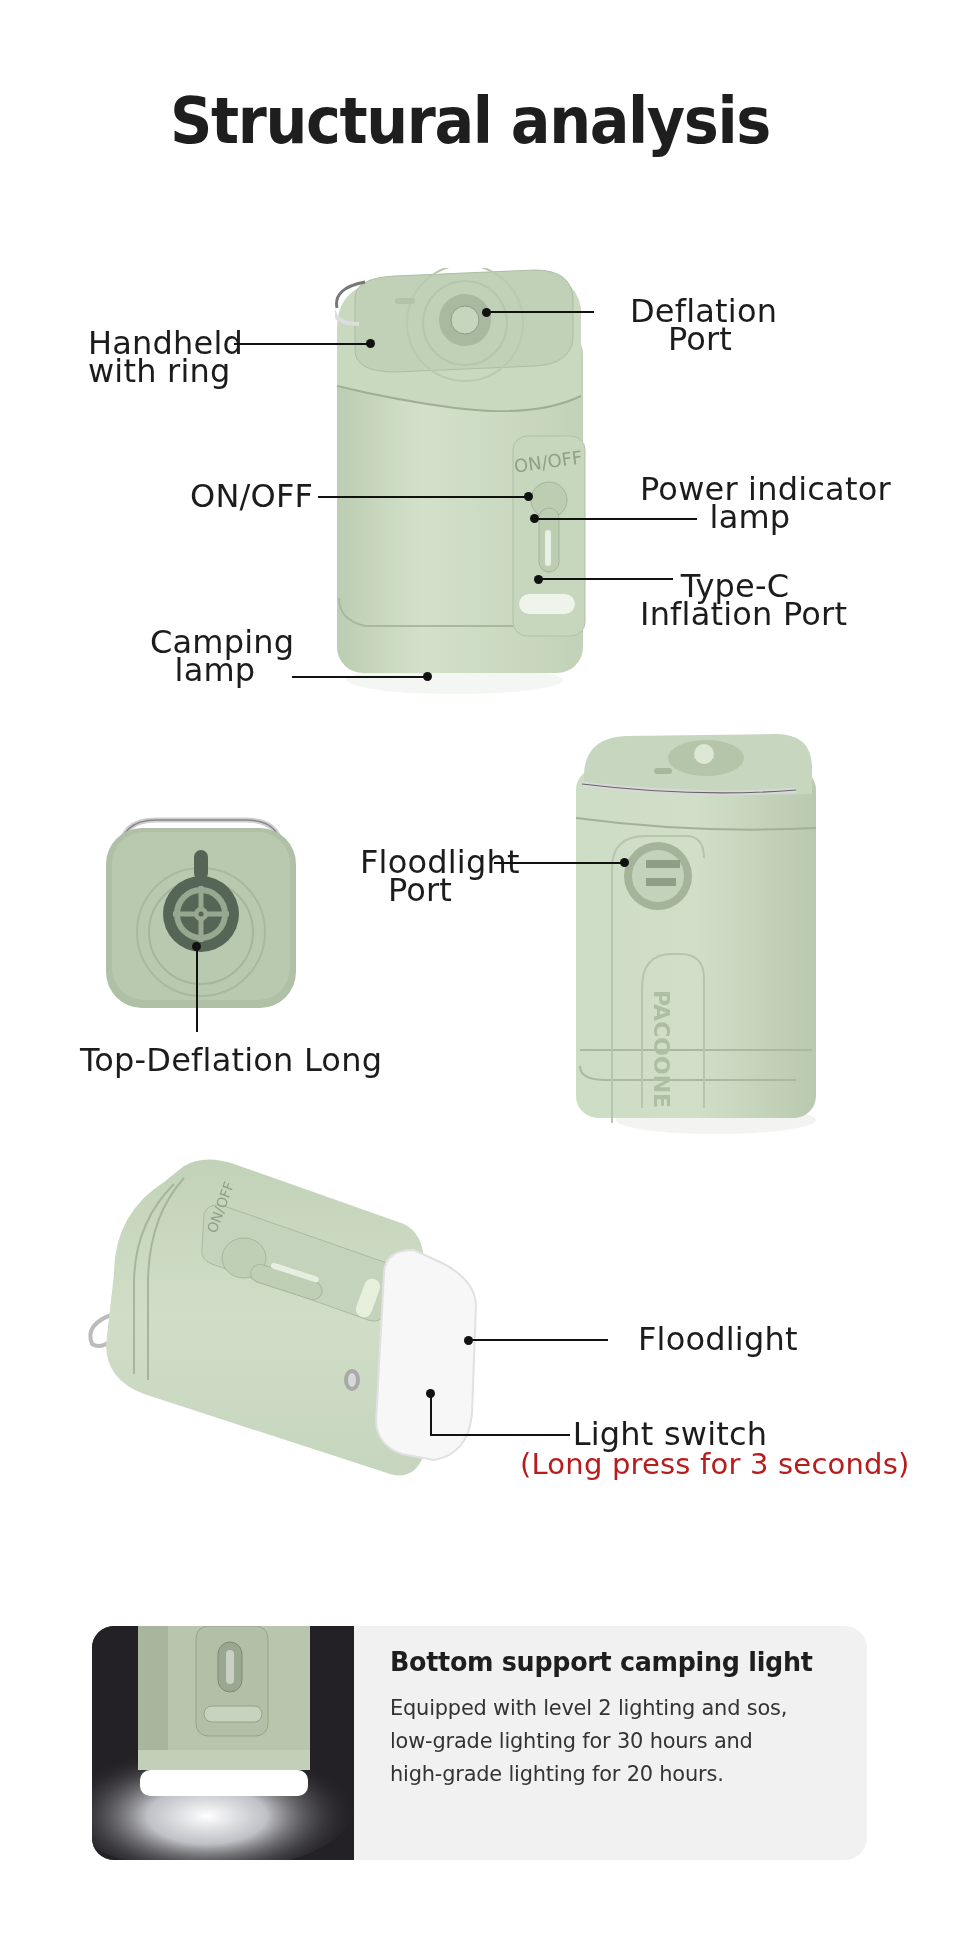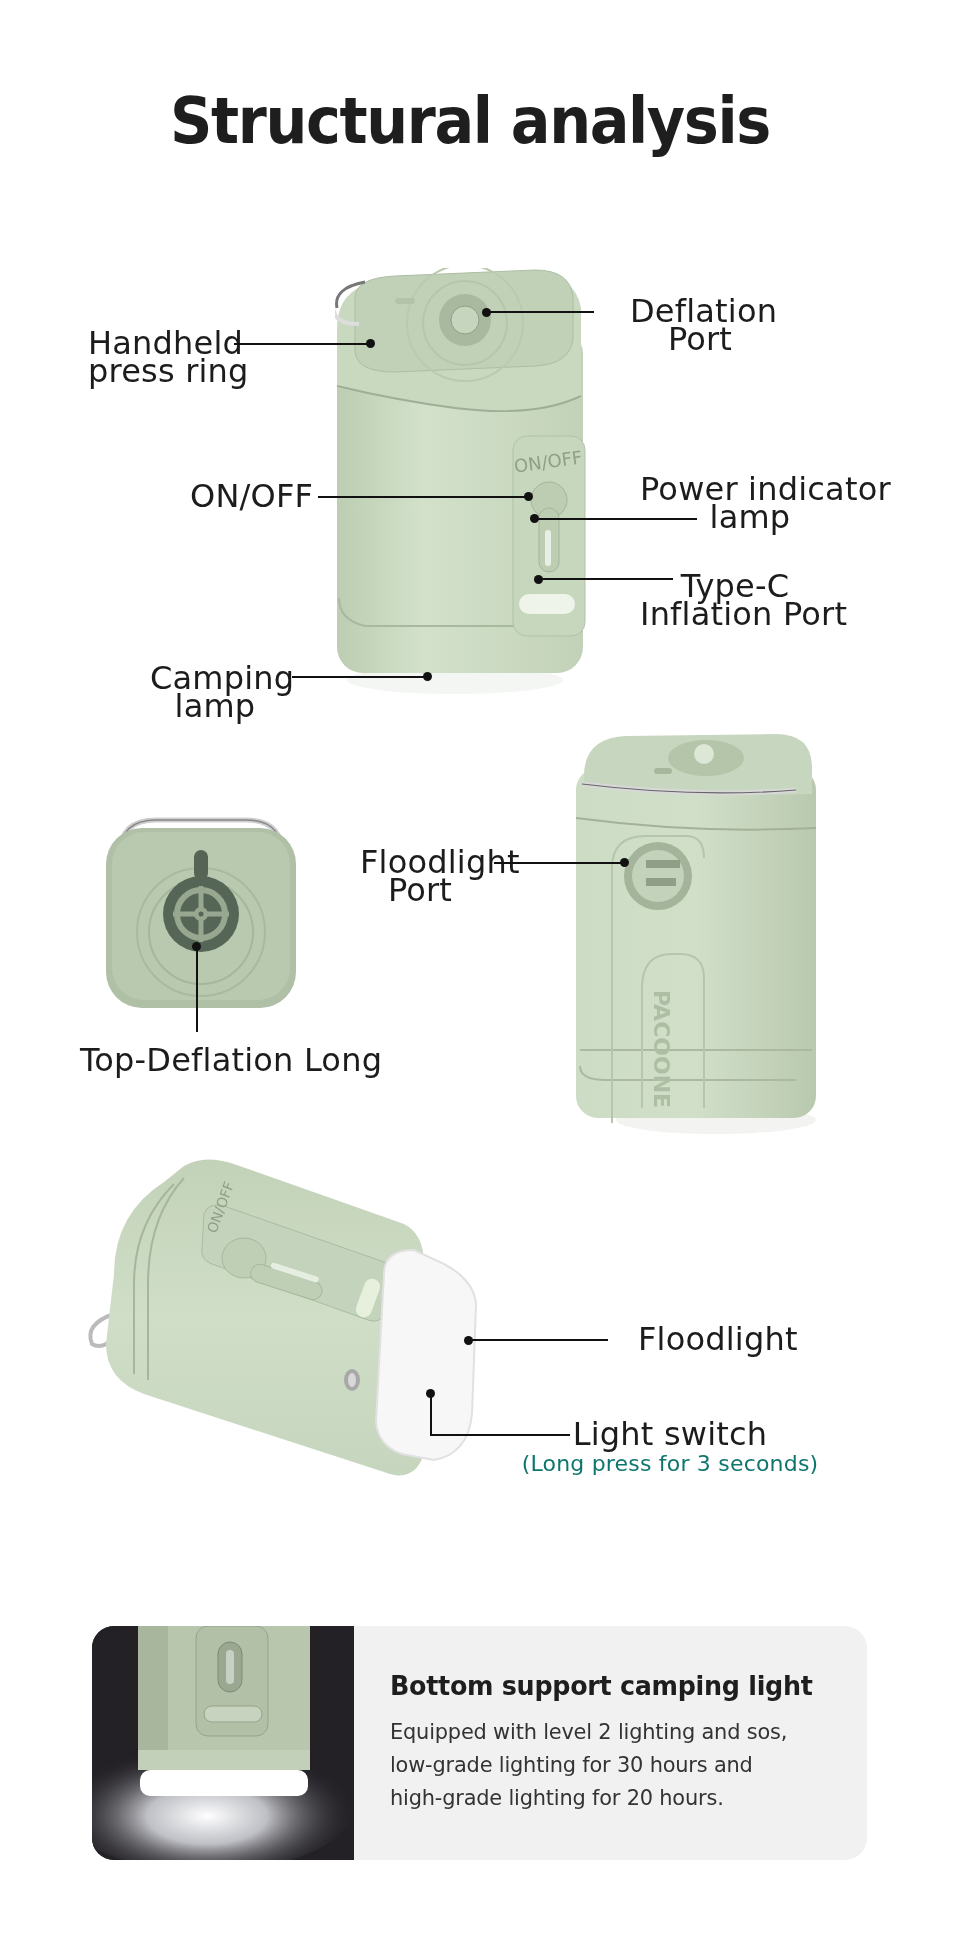--- a/index.html
+++ b/index.html
@@ -9,38 +9,38 @@
   .title {
     position: absolute; left: 0; top: 84px; width: 940px; text-align: center;
     font-family: "DejaVu Sans", sans-serif; font-weight: bold; font-size: 64px;
     letter-spacing: -1.5px; color: #1e1e1e; transform: scaleX(0.92);
   }
 
   .label {
     position: absolute; font-size: 32px; line-height: 28px; color: #1c1c1c;
     text-align: center; white-space: nowrap; letter-spacing: 0.2px;
   }
-  .label.red { color: #0f766e; font-size: 22px; }
+  .label.red { color: #b91c1c; font-size: 29px; }
 
   .line { position: absolute; background: #111; height: 2px; }
   .vline { position: absolute; background: #111; width: 2px; }
   .dot { position: absolute; width: 9px; height: 9px; background: #111; border-radius: 50%; }
 
   .product { position: absolute; }
 
   
   .card {
     position: absolute; left: 92px; top: 1626px; width: 775px; height: 234px;
     border-radius: 22px; overflow: hidden; background: #f1f1f1; display: flex;
   }
   .card-img {
     width: 262px; height: 234px; position: relative;
     background: radial-gradient(ellipse at 50% 85%, #e8e8ee 0%, #8a8a92 30%, #2a282b 65%, #1e1d20 100%);
   }
-  .card-text { padding: 44px 0 0 36px; }
+  .card-text { padding: 20px 0 0 36px; }
   .card-title { font-size: 27px; font-weight: bold; color: #1e1e1e; letter-spacing: -0.3px; margin-bottom: 14px; transform: scaleX(0.94); transform-origin: left; }
   .card-body { font-size: 22px; line-height: 33px; color: #333; letter-spacing: -0.2px; transform: scaleX(0.95); transform-origin: left; white-space: nowrap; }
 </style>
 </head>
 <body>
 
 <div class="title">Structural analysis</div>
 
 <div class="product" style="left:335px; top:268px; width:260px; height:430px;">
   <svg width="260" height="430" viewBox="0 0 260 430">
@@ -76,21 +76,21 @@
     <path d="M214 208 a20 20 0 1 1 -1 0 Z" fill="none"></path>
     <circle cx="214" cy="232" r="18" fill="#bccdb2" stroke="#a5b59c"></circle>
     <rect x="204" y="240" width="20" height="64" rx="10" fill="#bccdb2" stroke="#a5b59c"></rect>
     <rect x="210" y="262" width="6" height="36" rx="3" fill="#e8efe4"></rect>
     <rect x="184" y="326" width="56" height="20" rx="10" fill="#eef4e9"></rect>
   </svg>
 </div>
 
 <div class="label" style="left:88px; top:329px; width:130px;text-align:right;">
   <div>Handheld</div>
-  <div>press ring</div>
+  <div>with ring</div>
 </div>
 <div class="line" style="left:234px; top:343px; width:136px;"></div>
 <div class="dot" style="left:366px; top:339px;"></div>
 
 <div class="dot" style="left:482px; top:308px;"></div>
 <div class="line" style="left:486px; top:311px; width:108px;"></div>
 <div class="label" style="left:630px; top:297px; width:140px;">
   <div>Deflation</div>
   <div>Port</div>
 </div>
@@ -106,21 +106,21 @@
   <div>lamp</div>
 </div>
 
 <div class="dot" style="left:534px; top:575px;"></div>
 <div class="line" style="left:538px; top:578px; width:135px;"></div>
 <div class="label" style="left:640px; top:572px; width:190px;">
   <div>Type-C</div>
   <div>Inflation Port</div>
 </div>
 
-<div class="label" style="left:150px; top:664px; width:130px;">
+<div class="label" style="left:150px; top:628px; width:130px;">
   <div>Camping</div>
   <div>lamp</div>
 </div>
 <div class="line" style="left:292px; top:676px; width:136px;"></div>
 <div class="dot" style="left:423px; top:672px;"></div>
 
 <div class="product" style="left:106px; top:814px; width:190px; height:196px;">
   <svg width="190" height="196" viewBox="0 0 190 196">
     <path d="M14 80 L14 40 Q14 6 50 6 L140 6 Q176 6 176 40 L176 80" fill="none" stroke="#cfcfcf" stroke-width="5"></path>
     <path d="M14 80 L14 40 Q14 6 50 6 L140 6 Q176 6 176 40 L176 80" fill="none" stroke="#888" stroke-width="1.5"></path>

